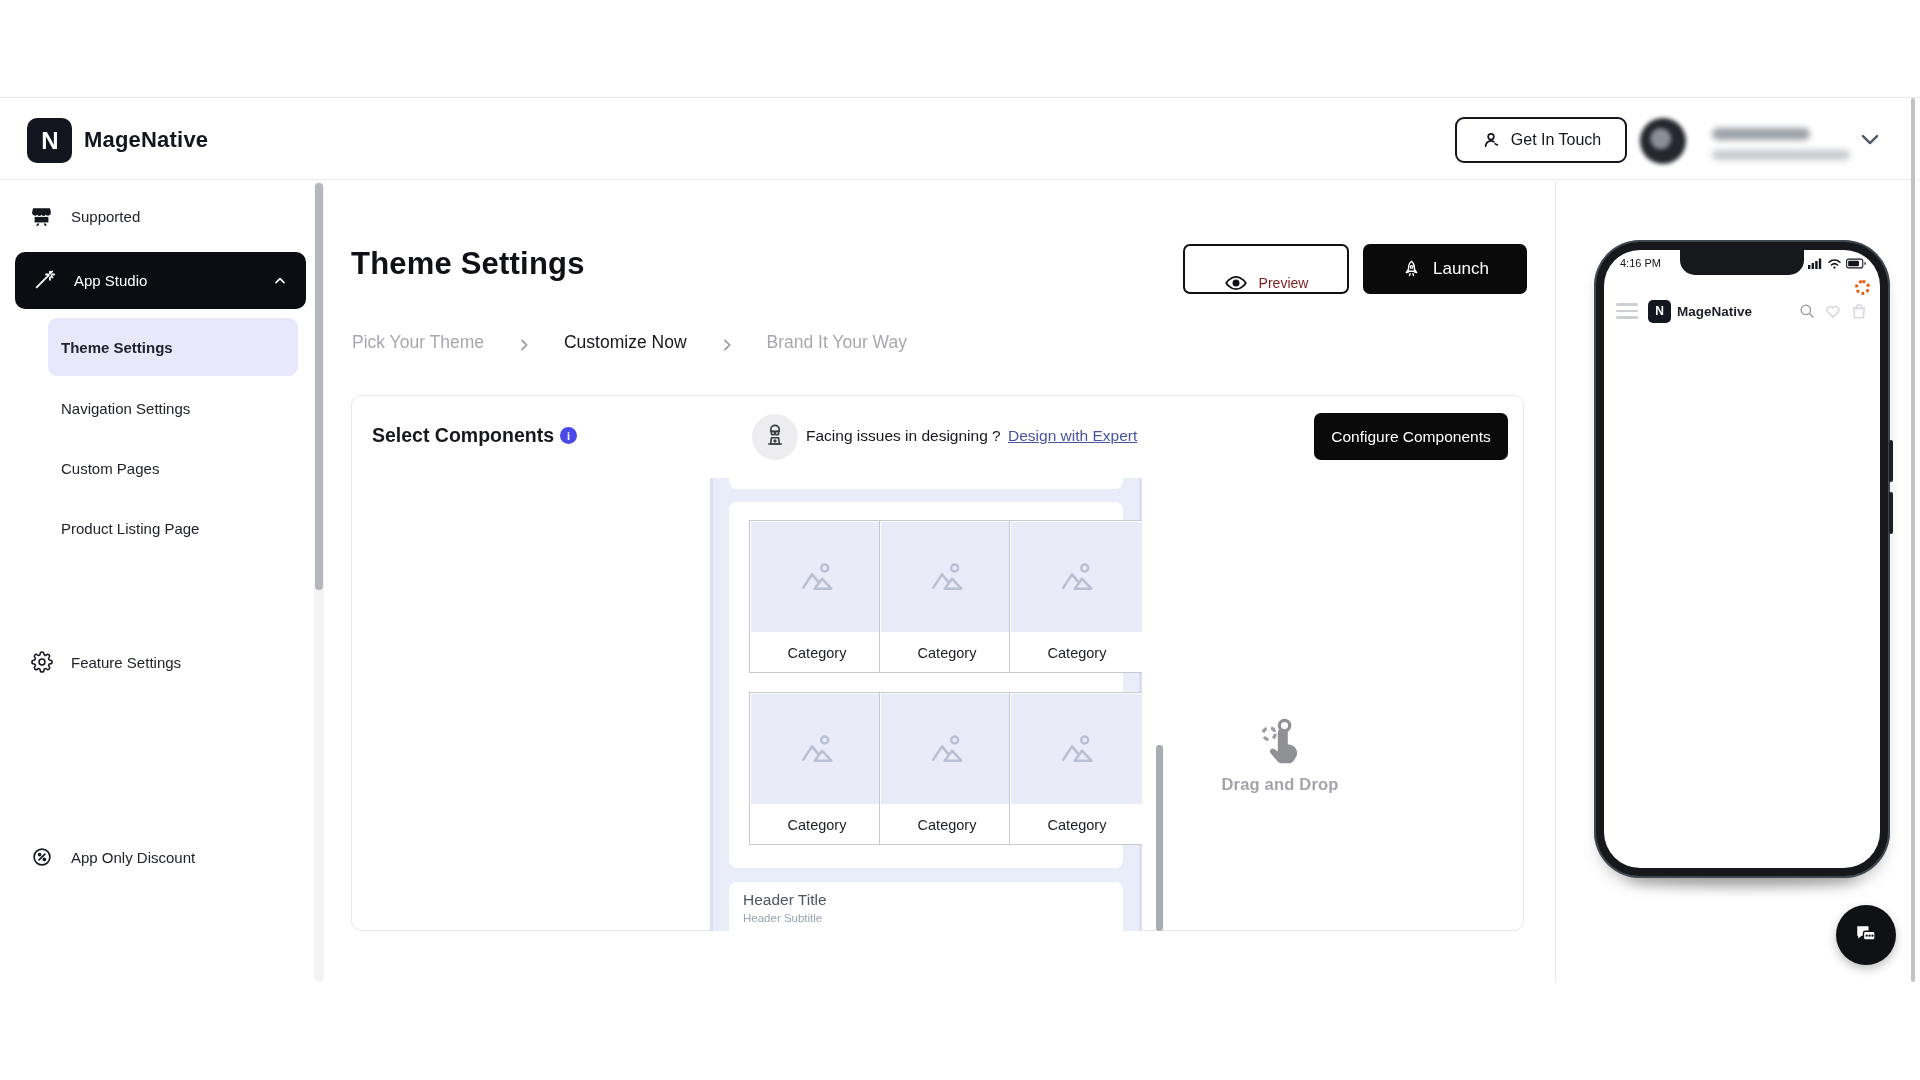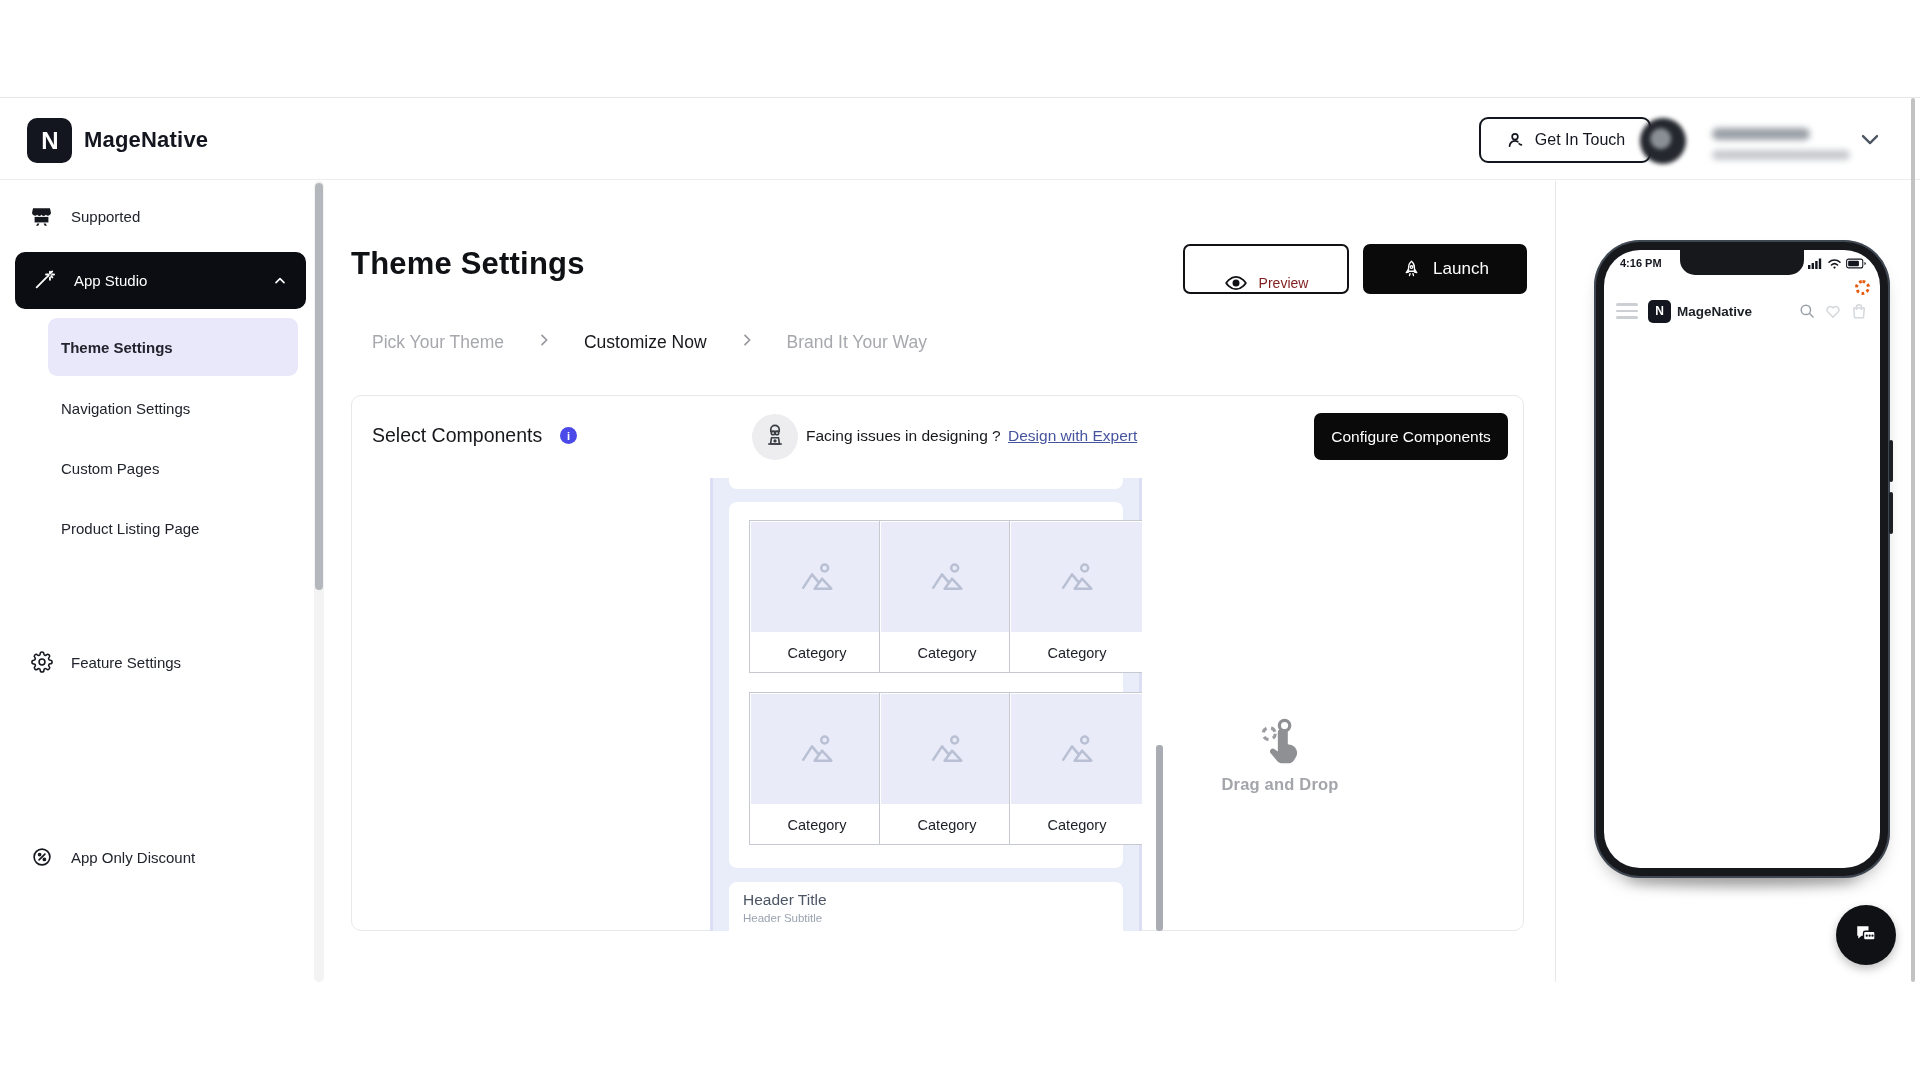--- a/index.html
+++ b/index.html
@@ -11,21 +11,21 @@
   
   .top-line { left:0; top:97px; width:1920px; height:1px; background:#e7e7e7; }
 
   
   .header { left:0; top:98px; width:1920px; height:82px; background:#fff; border-bottom:1px solid #ececec; }
   .logo-box { left:27px; top:118px; width:45px; height:45px; background:#14161f; border-radius:10px;
               display:flex; align-items:center; justify-content:center; }
   .logo-n { color:#fff; font-weight:900; font-size:24px; letter-spacing:-1px; }
   .brand { left:84px; top:127px; font-size:22px; font-weight:800; color:#14161f; letter-spacing:.2px; }
   .git-btn { left:1455px; top:117px; width:172px; height:46px; background:#fff; border:2px solid #14161f;
-             border-radius:9px; display:flex; align-items:center; justify-content:center; gap:10px; cursor:pointer;margin-left:24px; }
+             border-radius:9px; display:flex; align-items:center; justify-content:center; gap:10px; cursor:pointer; }
   .git-btn span { font-size:16px; color:#14161f; font-weight:500; }
   .user-wrap { left:1640px; top:110px; width:250px; height:62px; display:flex; align-items:center; cursor:pointer; }
   .avatar { width:46px; height:46px; border-radius:50%;
             background:radial-gradient(circle at 45% 45%, #8a8f96 0 28%, #24272e 30% 72%, #5a5f66 74%);
             filter:blur(2px); }
   .blur-line1 { left:1712px; top:128px; width:98px; height:12px; background:#9aa0a7; border-radius:6px; filter:blur(3px); }
   .blur-line2 { left:1712px; top:150px; width:138px; height:10px; background:#c6c9ce; border-radius:5px; filter:blur(3px); }
   .user-chevron { left:1856px; top:125px; width:28px; height:28px; color:#4d5663; }
 
   
@@ -43,28 +43,28 @@
   .side-scroll-track { left:314px; top:181px; width:10px; height:801px; background:#f3f3f4; border-radius:5px; }
   .side-scroll-thumb { left:315px; top:183px; width:8px; height:407px; background:#b4b7bb; border-radius:4px; cursor:grab; }
 
   
   .page-title { left:351px; top:246px; font-size:31px; font-weight:800; color:#0f1115; letter-spacing:.2px; }
   .btn { display:flex; align-items:center; justify-content:center; gap:11px; border-radius:7px; cursor:pointer; }
   .preview-btn { left:1183px; top:244px; width:166px; height:50px; background:#fff; border:2px solid #101114; }
   .preview-btn span { font-size:14px; color:#7f1d1d; font-weight:500;margin-top:28px; }
   .launch-btn { left:1363px; top:244px; width:164px; height:50px; background:#0a0a0b; }
   .launch-btn span { font-size:17px; color:#fff; font-weight:500; }
-  .crumbs { left:372px; top:332px; display:flex; align-items:flex-start; gap:32px; font-size:17.5px; }
+  .crumbs { left:352px; top:332px; display:flex; align-items:flex-end; gap:32px; font-size:17.5px; }
   .crumb-dim { color:#a6a8ad; cursor:pointer; }
   .crumb-act { color:#17181c; font-weight:500; cursor:pointer; }
   .crumb-sep { color:#97999e; width:16px; height:16px; }
 
   .comp-card { left:351px; top:395px; width:1173px; height:536px; background:#fff;
                border:1px solid #e7e8ea; border-radius:10px; }
-  .sel-title { left:372px; top:424px; font-size:19.5px; font-weight:400; color:#17181c; }
+  .sel-title { left:372px; top:424px; font-size:19.5px; font-weight:700; color:#17181c; }
   .info-dot { left:560px; top:427px; width:17px; height:17px; border-radius:50%; background:#4b49e8; color:#fff;
               font-size:11px; display:flex; align-items:center; justify-content:center; font-weight:700; cursor:pointer; }
   .designer-av { left:752px; top:414px; width:46px; height:46px; border-radius:50%; background:#ededef;
                  display:flex; align-items:center; justify-content:center; color:#3a3d44; }
   .facing { left:806px; top:427px; font-size:15.5px; color:#17181c; font-weight:500; }
   .expert-link { left:1008px; top:427px; font-size:15.5px; color:#46549e; font-weight:500;
                  text-decoration:underline; cursor:pointer; }
   .config-btn { left:1314px; top:413px; width:194px; height:47px; background:#0a0a0b; border-radius:7px; }
   .config-btn span { font-size:15.5px; color:#fff; font-weight:500; }
 
@@ -94,21 +94,21 @@
   
   .phone-shadow { left:1626px; top:870px; width:232px; height:18px; background:rgba(0,0,0,.20);
                   border-radius:50%; filter:blur(6px); }
   .phone-frame { left:1594px; top:240px; width:296px; height:638px; background:#17181c; border-radius:46px;
                  box-shadow:inset 0 0 0 2px rgba(130,150,170,.38), 0 10px 18px -8px rgba(0,0,0,.35); }
   .phone-btn-r1 { left:1889px; top:440px; width:4px; height:42px; background:#1d1f24; border-radius:2px; }
   .phone-btn-r2 { left:1889px; top:492px; width:4px; height:42px; background:#1d1f24; border-radius:2px; }
   .phone-screen { left:1604px; top:250px; width:276px; height:618px; background:#fff; border-radius:36px; overflow:hidden; }
   .notch { position:absolute; left:76px; top:0; width:124px; height:25px; background:#17181c;
            border-radius:0 0 15px 15px; }
-  .ph-time { position:absolute; left:16px; top:7px; font-size:11px; font-weight:700; color:#14161f; }
+  .ph-time { position:absolute; left:16px; top:7px; font-size:11px; font-weight:400; color:#14161f; }
   .ph-status { position:absolute; right:14px; top:8px; display:flex; gap:4px; align-items:center; color:#14161f; }
   .ph-appbar { position:absolute; left:0; top:38px; width:276px; height:46px; display:flex; align-items:center; }
   .ph-burger { margin-left:12px; width:22px; display:flex; flex-direction:column; gap:4px; }
   .ph-burger i { display:block; height:2.5px; background:#ccd0d5; border-radius:2px; }
   .ph-logo { margin-left:10px; width:23px; height:23px; background:#14161f; border-radius:5px; color:#fff;
              font-weight:900; font-size:12px; display:flex; align-items:center; justify-content:center; }
   .ph-brand { margin-left:6px; font-size:13.5px; font-weight:800; color:#1c1f26; }
   .ph-icons { margin-left:auto; margin-right:12px; display:flex; gap:8px; align-items:center; }
   .ph-spinner { position:absolute; right:10px; top:30px; width:15px; height:15px; border-radius:50%;
                 border:3px dotted #e8590c; }

